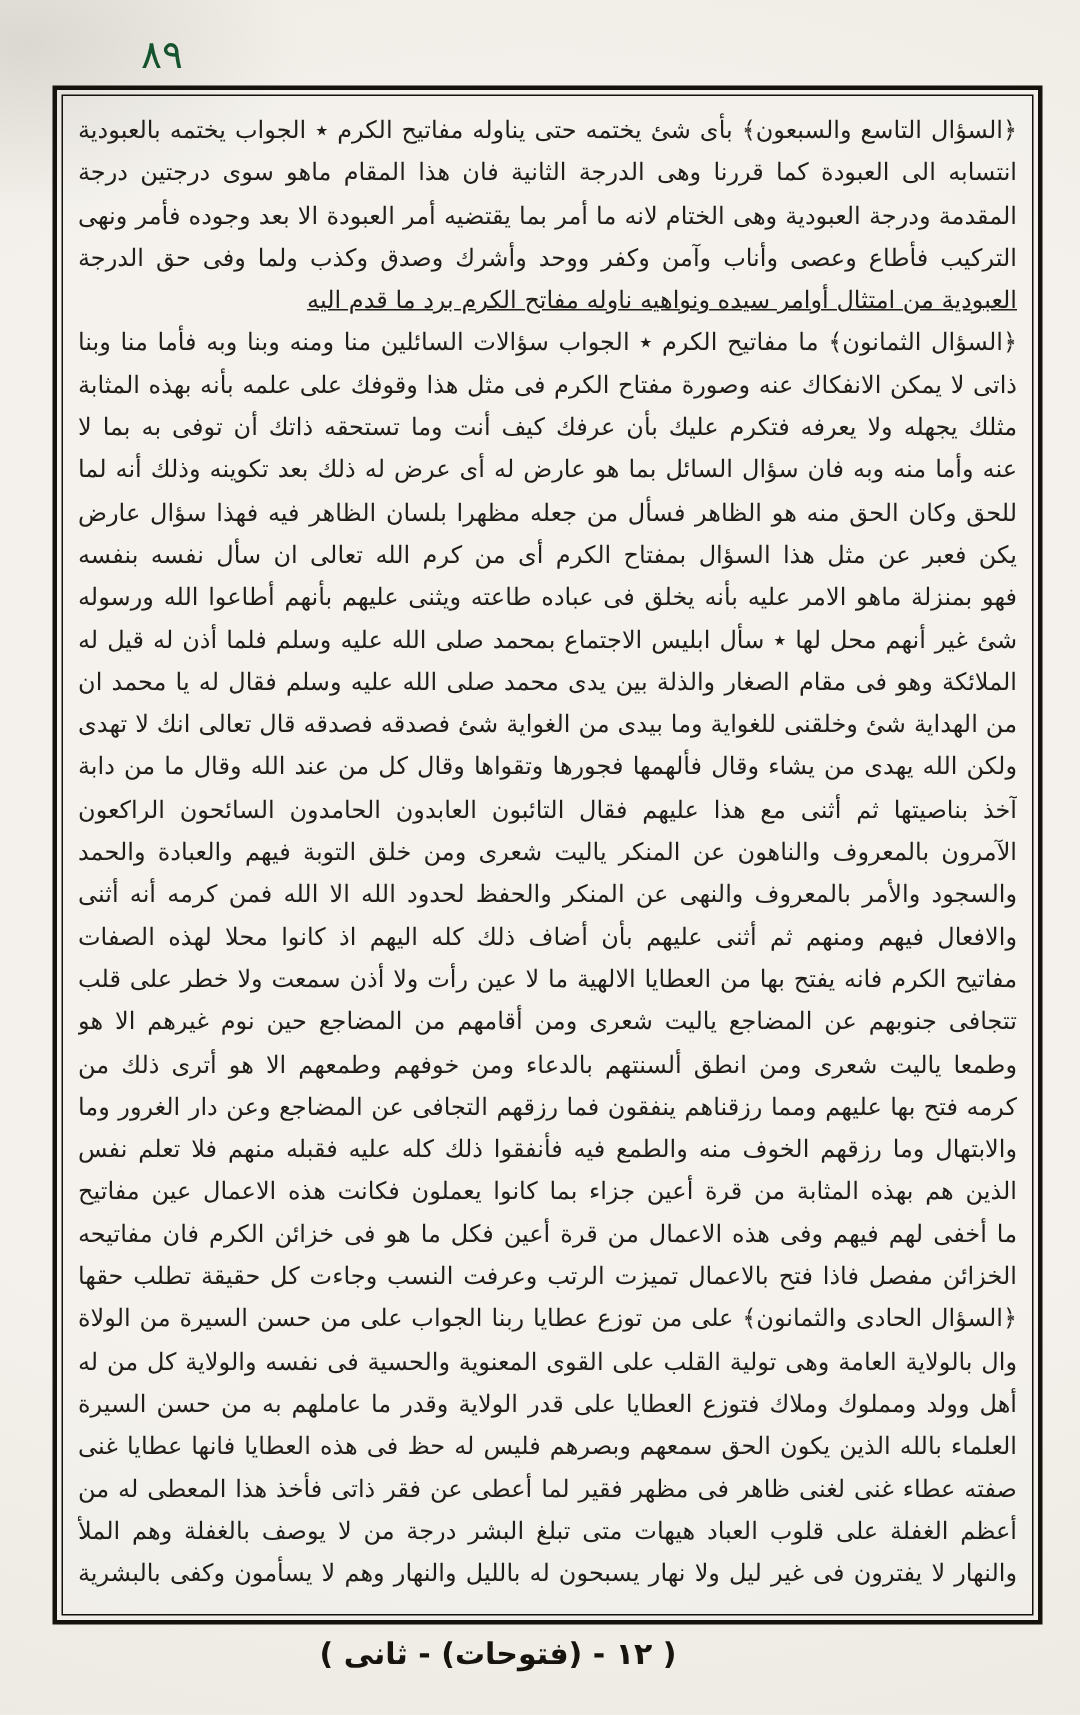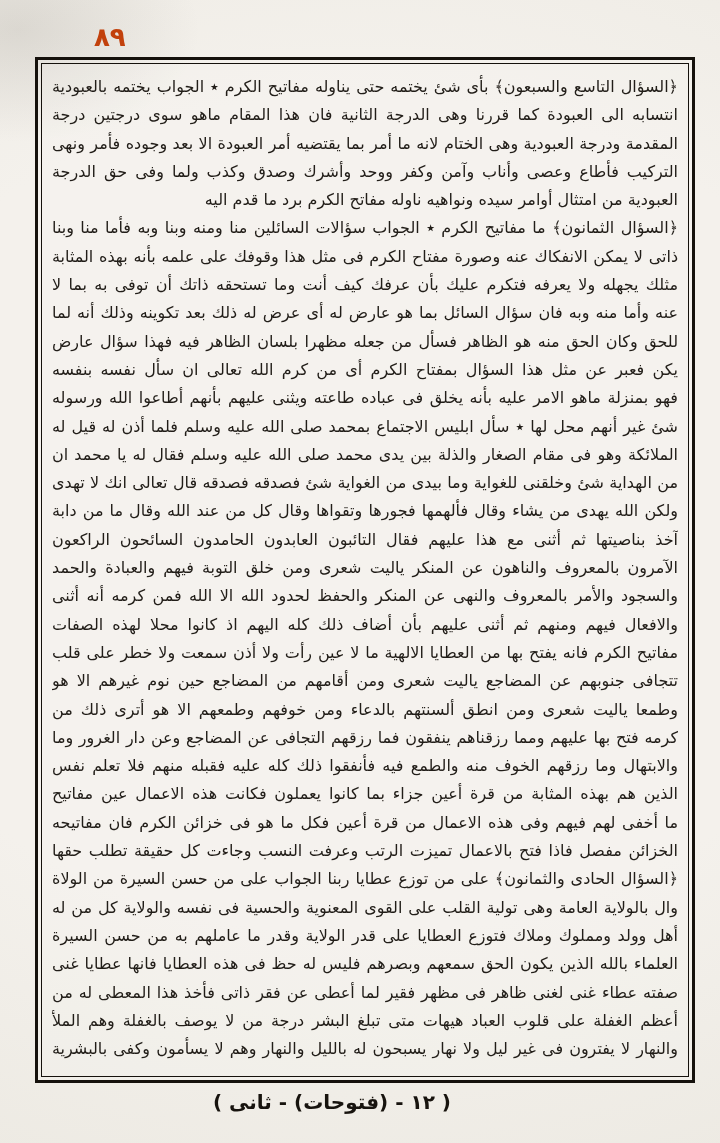--- a/index.html
+++ b/index.html
@@ -12,22 +12,22 @@
       radial-gradient(ellipse 260px 160px at 18px 30px, rgba(120,115,105,0.18), rgba(120,115,105,0) 70%),
       radial-gradient(ellipse 900px 700px at 50% 45%, #f4f1ec 60%, #edeae3 100%);
     background-color: #f2efe9;
     font-family: "DejaVu Sans", sans-serif;
     overflow: hidden;
   }
   .page-number {
     position: absolute;
     top: 22px; left: 94px;
     font-size: 26px;
-    font-weight: bold;
-    color: #c2410c;
+    font-weight: normal;
+    color: #14532d;
     letter-spacing: 1px;
   }
   .frame {
     position: absolute;
     top: 57px; left: 35px;
     width: 660px; height: 1026px;
     box-sizing: border-box;
     border: 3.5px solid #15110c;
     padding: 3px;
     background: rgba(255,255,255,0.12);
@@ -48,20 +48,21 @@
     height: 28.3px;
     line-height: 28.3px;
     overflow: hidden;
     text-align: justify;
     text-align-last: justify;
     white-space: normal;
   }
   .line.end {
     text-align: right;
     text-align-last: right;
+    text-decoration: underline;
   }
   .footer {
     position: absolute;
     top: 1090px;
     left: 0;
     width: 720px;
     text-align: center;
     transform: translateX(-28px);
     direction: rtl;
     font-size: 20px;

